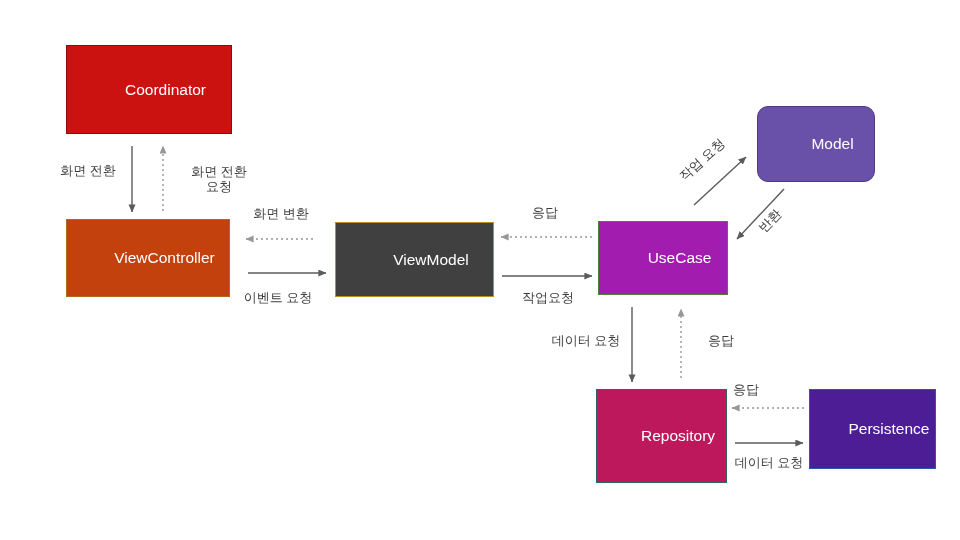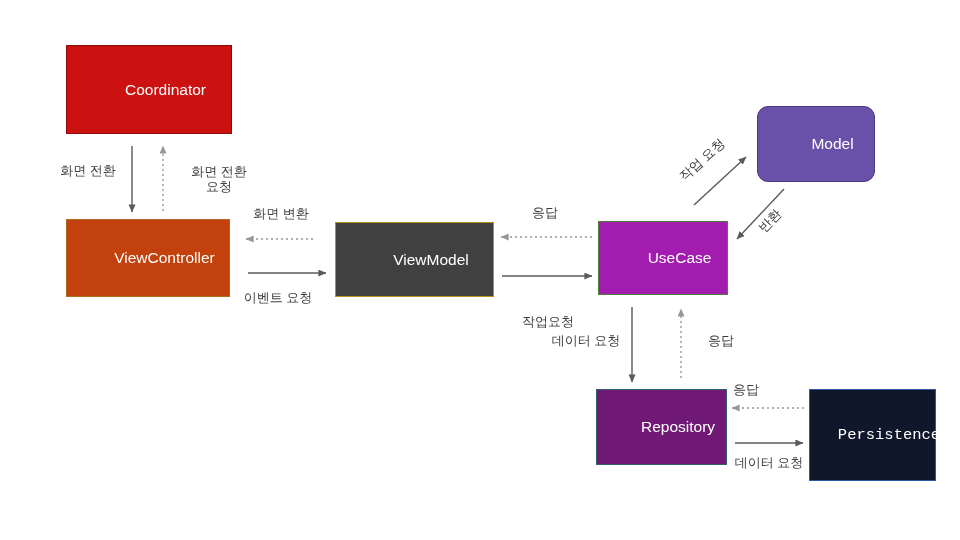--- a/index.html
+++ b/index.html
@@ -91,40 +91,40 @@
   </div>
 
   <div class="node" style="left: 598px; top: 221px; width: 130px; height: 74px; background-color: #a21caf; border-color: rgb(78, 127, 57);">
     <span>UseCase</span>
   </div>
 
   <div class="node" style="left: 757px; top: 106px; width: 118px; height: 76px; background-color: rgb(105, 80, 168); border-color: rgb(78, 58, 128); border-radius: 11px;">
     <span>Model</span>
   </div>
 
-  <div class="node" style="left: 596px; top: 389px; width: 131px; height: 76px; background-color: #701a75; border-color: rgb(50, 97, 108);">
+  <div class="node" style="left: 596px; top: 389px; width: 131px; height: 94px; background-color: #be185d; border-color: rgb(50, 97, 108);">
     <span>Repository</span>
   </div>
 
-  <div class="node" style="left: 809px; top: 389px; width: 127px; height: 92px; background-color: #0f172a; border-color: rgb(43, 87, 165); font-family: Liberation Mono, monospace;">
+  <div class="node" style="left: 809px; top: 389px; width: 127px; height: 80px; background-color: #4c1d95; border-color: rgb(43, 87, 165);">
     <span>Persistence</span>
   </div>
 
   <div class="edge-label" style="left:57px; top:163px; width:62px;">화면 전환</div>
 
   <div class="edge-label" style="left:184px; top:164px; width:70px;">화면 전환
 요청</div>
 
   <div class="edge-label" style="left:246px; top:206px; width:70px;">화면 변환</div>
 
   <div class="edge-label" style="left:238px; top:290px; width:80px;">이벤트 요청</div>
 
   <div class="edge-label" style="left:515px; top:205px; width:60px;">응답</div>
 
-  <div class="edge-label" style="left:513px; top:290px; width:70px;margin-top:24px;">작업요청</div>
+  <div class="edge-label" style="left:513px; top:290px; width:70px;">작업요청</div>
 
   <div class="edge-label rot42" style="left:662px; top:152px; width:80px;">작업 요청</div>
 
   <div class="edge-label rot46" style="left:750px; top:213px; width:40px;">반환</div>
 
   <div class="edge-label" style="left:546px; top:333px; width:80px;">데이터 요청</div>
 
   <div class="edge-label" style="left:691px; top:333px; width:60px;">응답</div>
 
   <div class="edge-label" style="left:716px; top:382px; width:60px;">응답</div>

